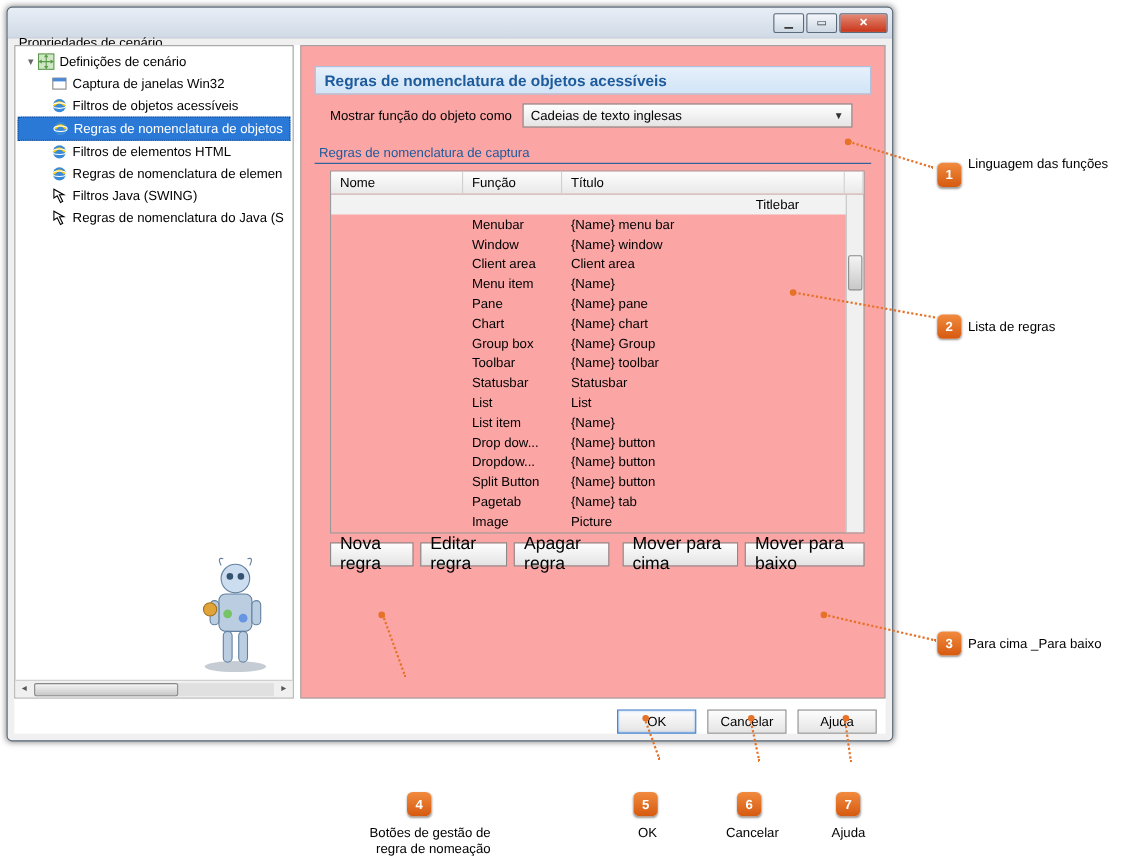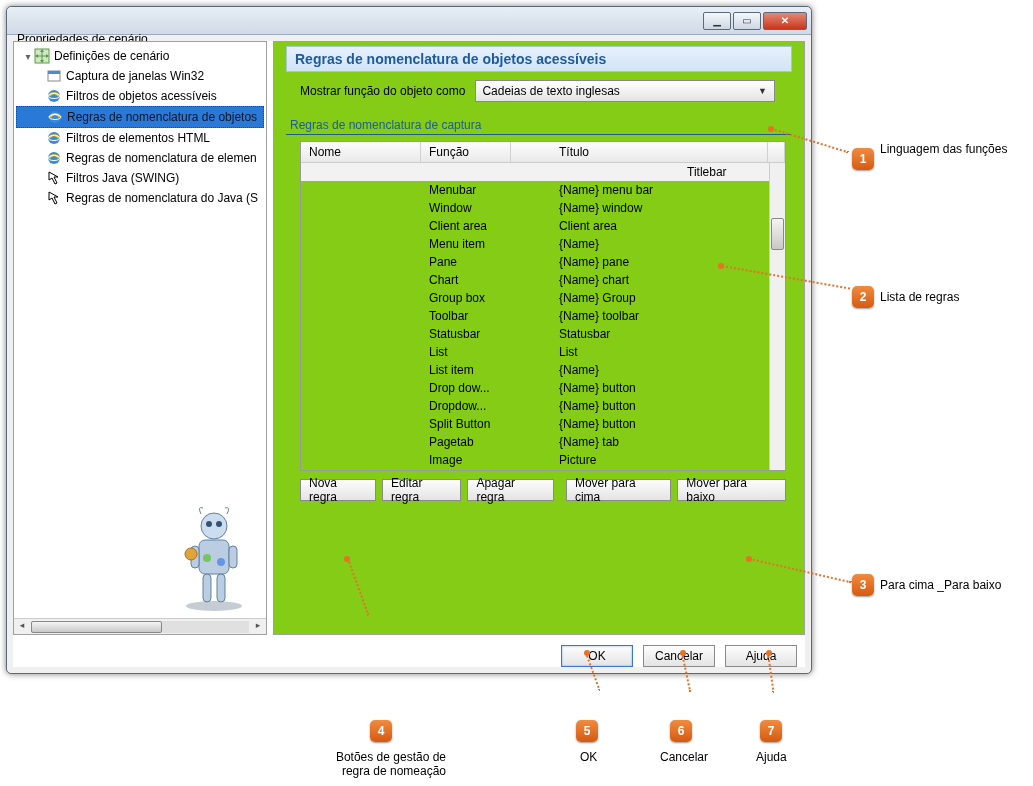--- a/index.html
+++ b/index.html
@@ -76,38 +76,38 @@
   align-items: center;
   padding: 2px 2px 2px 6px;
   white-space: nowrap;
   overflow: hidden;
   cursor: default;
 }
 .tree-node.root { font-weight: normal; }
 .tree-node .exp { width: 12px; text-align: center; color: #666; font-size: 10px;}
 .tree-node .icon { width: 16px; height: 16px; margin-right: 4px; display:inline-flex; align-items:center; justify-content:center;}
 .tree-node.child { padding-left: 30px; }
-.tree-node.selected { background: #2a79d7; color: #0f172a; border: 1px dotted #1a4a90;}
+.tree-node.selected { background: #2a79d7; color: #ffffff; border: 1px dotted #1a4a90;}
 .tree-scroll-h { height: 16px; border-top: 1px solid #ccc; background:#f0f0f0; display:flex; align-items:center;}
 .tree-scroll-h .arrow { width:16px; height:14px; text-align:center; font-size:9px; color:#555;}
 .tree-scroll-h .track { flex:1; background:#e0e0e0; height:12px; margin:0 1px; position:relative;}
 .tree-scroll-h .thumb { position:absolute; left:0; width:60%; height:100%; background: linear-gradient(#f4f4f4,#c8c8c8); border:1px solid #888; border-radius:2px;}
 
 .robot {
   position: absolute;
   left: 155px; bottom: 22px;
   width: 90px; height: 110px;
   opacity: 0.95;
 }
 
 .main-pane {
   flex: 1;
   border: 1px solid #a0a0a0;
-  background: #84cc16;
-  padding: 4px 12px 8px 12px;
+  background: #fca5a5;
+  padding: 18px 12px 8px 12px;
   display: flex;
   flex-direction: column;
   overflow: hidden;
 }
 .section-title {
   background: linear-gradient(#e6f0fb,#d1e4f6);
   border: 1px solid #a8c3df;
   color: #1d5b9c;
   font-weight: bold;
   font-size: 14px;
@@ -156,21 +156,21 @@
   border-bottom: 1px solid #ccc;
 }
 .thead .th {
   padding: 3px 8px;
   border-right: 1px solid #d0d0d0;
   font-size: 12px;
   color: #000;
 }
 .col-nome { width: 120px; }
 .col-funcao { width: 90px; }
-.col-titulo { flex: 1; margin-left: 40px; }
+.col-titulo { flex: 1; }
 .col-scroll { width: 16px; border-right:none;}
 
 .tbody {
   flex: 1;
   display: flex;
   overflow: hidden;
 }
 .rows { flex: 1; overflow: hidden; }
 .tr { display: flex; padding: 0; height: 18px; align-items: center; font-size: 12px;}
 .tr.sel { background: #f2f2f2; justify-content: space-between; }
@@ -181,21 +181,21 @@
 .rule-btns {
   display: flex;
   gap: 6px;
   margin: 8px 6px 0 14px;
 }
 .rule-btns .spacer { flex: 1; }
 .btn {
   background: linear-gradient(#fdfdfd,#e4e4e4);
   border: 1px solid #8a8a8a;
   padding: 2px 8px;
-  font-size: 12px;
+  font-size: 16px;
   height: 22px;
   display: inline-flex; align-items: center;
   cursor: default;
 }
 .dlg-btns {
   display: flex;
   justify-content: flex-end;
   gap: 10px;
   padding: 10px 8px 0 0;
 }

